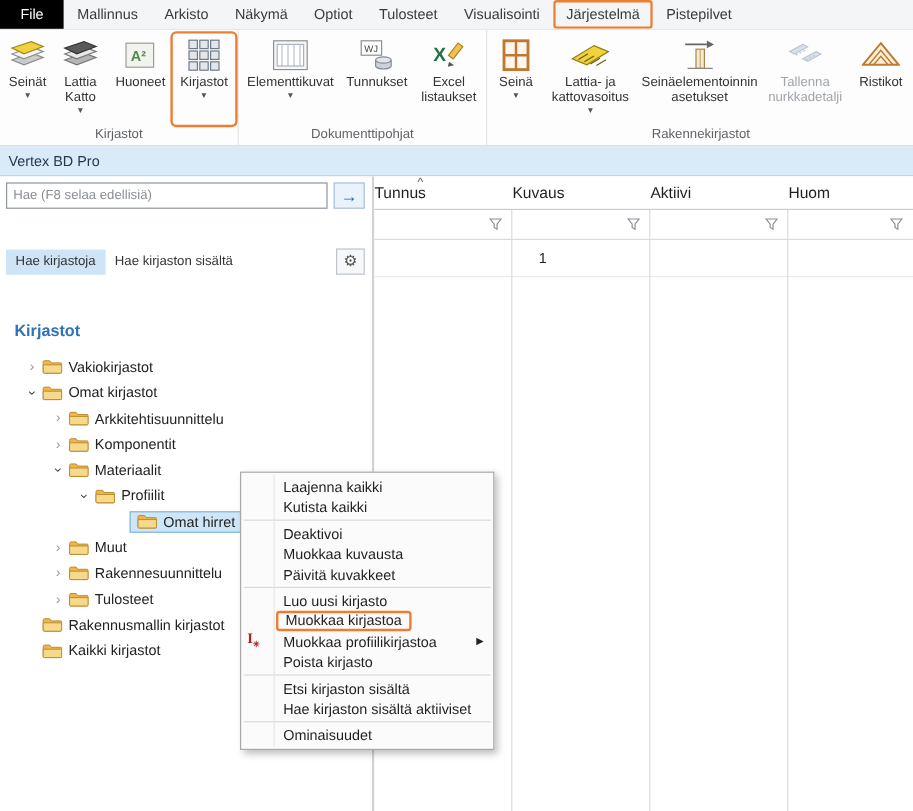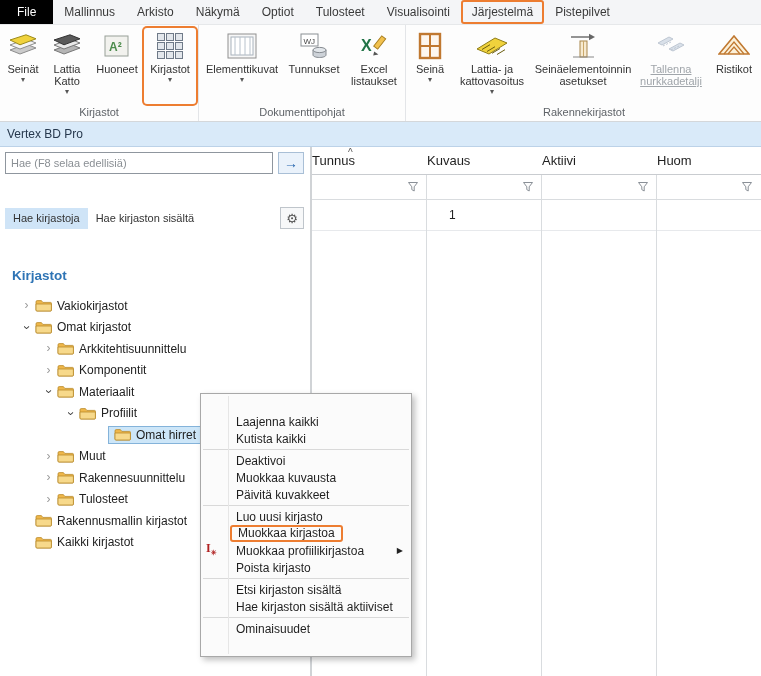--- a/index.html
+++ b/index.html
@@ -15,21 +15,21 @@
   
   .ribbon{height:97px;display:flex;background:#fdfdfd;border-bottom:1px solid #d4d7da;}
   .rgroup{display:flex;flex-direction:column;}
   .rgroup+.rgroup{border-left:1px solid #e3e5e8;}
   .rgroup-buttons{flex:1;display:flex;align-items:stretch;padding:3px 2px 0 2px;}
   .rgroup-label{text-align:center;font-size:11px;color:#5f6368;padding:2px 4px 3px;}
   .rbtn{display:flex;flex-direction:column;align-items:center;padding:3px 2px 1px;position:relative;}
   .rbtn .ricon{height:30px;display:flex;align-items:center;justify-content:center;}
   .rbtn .rlabel{font-size:11px;line-height:12px;text-align:center;color:#333;margin-top:2px;}
   .rbtn .rcaret{font-size:8px;line-height:8px;color:#555;margin-top:1px;}
-  .rbtn.disabled .rlabel{color:#a0a5aa;text-decoration:underline;}
+  .rbtn.disabled .rlabel{color:#a0a5aa;}
   .rbtn.annotated{box-shadow:0 0 0 2px #ed7d31;border-radius:3px;}
 
   
   .panel-title{height:25px;background:#d9eaf9;border-bottom:1px solid #bcd2e8;display:flex;align-items:center;padding-left:7px;font-size:12px;color:#26384d;}
 
   
   .main{display:flex;height:529px;}
   .left{width:312px;border-right:2px solid #d0d3d6;display:flex;flex-direction:column;background:#fff;gap:26px;}
   .search-row{display:flex;align-items:center;gap:5px;padding:5px 6px 3px 5px;}
   .search-input{flex:1;height:22px;border:1px solid #8f969e;font-size:11px;padding:0 5px;color:#444;outline:none;background:#fff;}
@@ -60,21 +60,21 @@
   .thead{display:flex;height:28px;border-bottom:1px solid #c9ccd0;position:relative;background:#fff;}
   .th{font-size:13px;color:#1f1f1f;display:flex;align-items:center;position:relative;text-align:right;}
   .sortmark{position:absolute;left:36px;top:0;font-size:10px;color:#555;}
   .tfilter{display:flex;height:25px;border-bottom:1px solid #d9dcdf;}
   .tf{display:flex;align-items:center;justify-content:flex-end;padding-right:8px;}
   .trow{display:flex;height:31px;border-bottom:1px solid #e7e9ec;align-items:stretch;}
   .td{display:flex;align-items:center;padding-left:10px;font-size:12px;color:#222;}
   .rowicon{width:15px;height:15px;color:#8a9097;margin-right:6px;flex:none;}
 
   
-  .ctxmenu{position:absolute;left:200px;top:393px;width:212px;background:#fbfbfb;border:1px solid #a8a8a8;box-shadow:3px 3px 6px rgba(0,0,0,0.25);padding:19px 0;z-index:20;}
+  .ctxmenu{position:absolute;left:200px;top:393px;width:212px;background:#fbfbfb;border:1px solid #a8a8a8;box-shadow:3px 3px 6px rgba(0,0,0,0.25);padding:3px 0;z-index:20;}
   .gutterline{position:absolute;left:27px;top:2px;bottom:2px;width:1px;background:#e6e6e6;}
   .mitem{height:17px;display:flex;align-items:center;padding-left:35px;font-size:12px;color:#1f1f1f;position:relative;white-space:nowrap;}
   .msep{height:1px;background:#d9d9d9;margin:2px 2px;}
   .msub{position:absolute;right:8px;font-size:8px;color:#222;}
   .picon{position:absolute;left:5px;font-family:"Liberation Serif",serif;font-weight:bold;font-size:12px;color:#b02020;line-height:10px;}
   .picon .star{font-size:7px;color:#b02020;vertical-align:sub;}
   .mannot{border:2px solid #ed7d31;border-radius:3px;padding:0 6px;margin-left:-6px;line-height:13px;display:inline-block;}
 </style>
 </head>
 <body>

